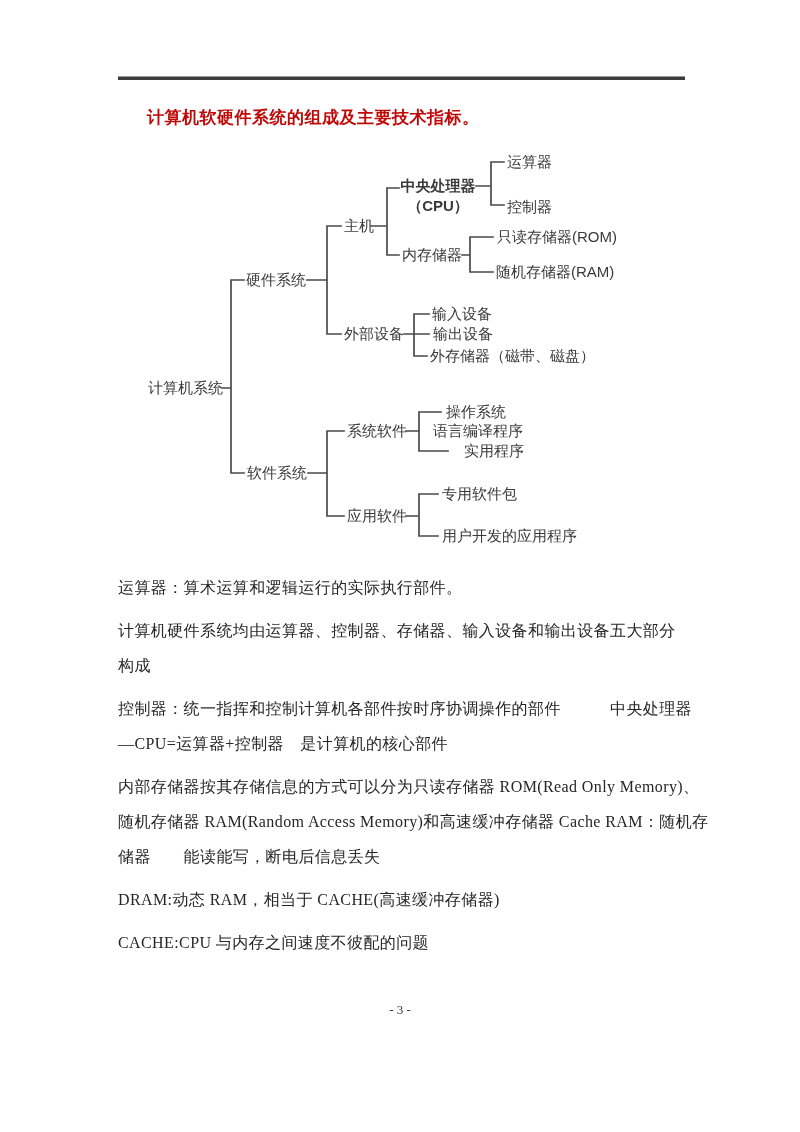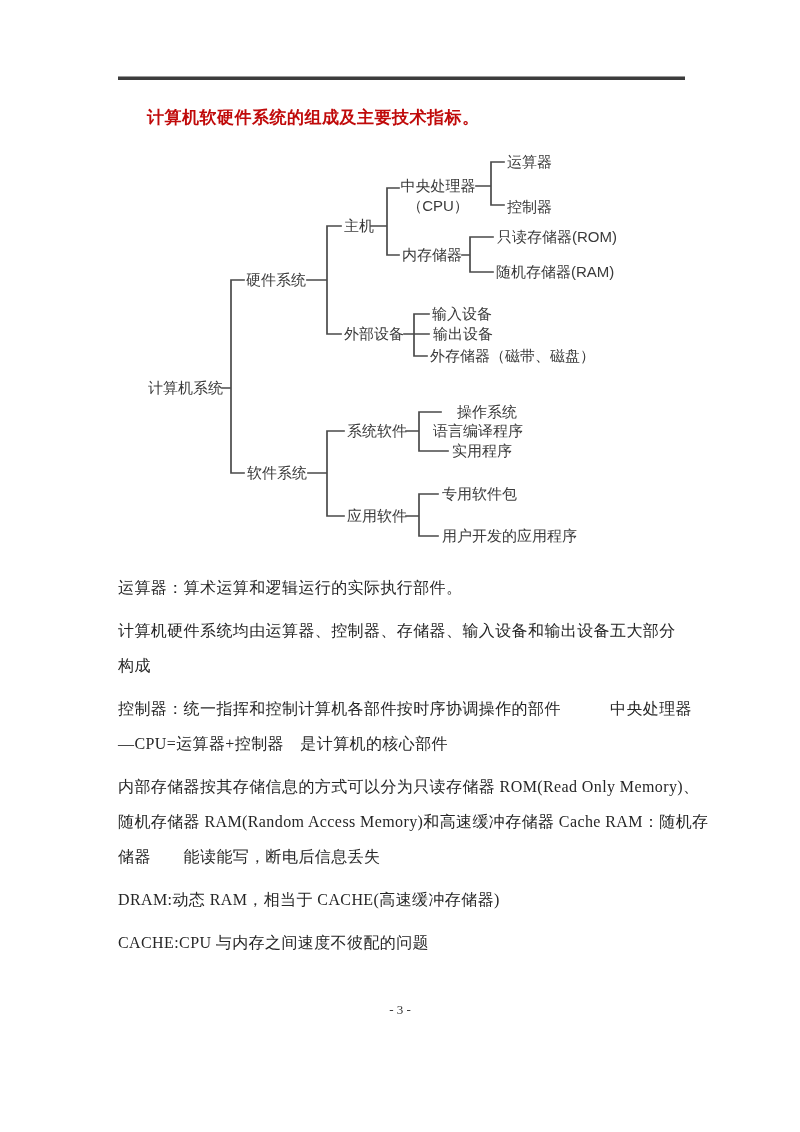--- a/index.html
+++ b/index.html
@@ -24,21 +24,21 @@
   }
   
   .diagram { position:absolute; inset:0; }
   .diagram svg { position:absolute; left:0; top:0; }
   .node {
     position:absolute;
     font-family:"Liberation Sans","DejaVu Sans",sans-serif;
     font-size:15px; line-height:20px;
     color:#3a3a3a; white-space:nowrap;
   }
-  .node.center { text-align:center; }
+  .node.center { text-align:center;font-weight:bold; }
   
   .bodytext {
     position:absolute; left:118px; top:570px; width:600px;
     font-size:16px; line-height:35px; letter-spacing:0.4px;
     color:#262626;
   }
   .bodytext p { margin:0 0 8px 0; white-space:pre-wrap; }
   .page-number {
     position:absolute; left:0; top:1002px; width:100%;
     text-align:center; font-size:13px; color:#333;
@@ -81,23 +81,23 @@
     <div class="node" style="left:402px; top:245px">内存储器</div>
     <div class="node" style="left:344px; top:324px">外部设备</div>
     <div class="node" style="left:507px; top:152px">运算器</div>
     <div class="node" style="left:507px; top:197px">控制器</div>
     <div class="node" style="left:497px; top:227px">只读存储器(ROM)</div>
     <div class="node" style="left:496px; top:262px">随机存储器(RAM)</div>
     <div class="node" style="left:432px; top:304px">输入设备</div>
     <div class="node" style="left:433px; top:324px">输出设备</div>
     <div class="node" style="left:430px; top:346px">外存储器（磁带、磁盘）</div>
     <div class="node" style="left:347px; top:421px">系统软件</div>
-    <div class="node" style="left:457px; top:402px">操作系统</div>
+    <div class="node" style="left:446px; top:402px">操作系统</div>
     <div class="node" style="left:433px; top:421px">语言编译程序</div>
-    <div class="node" style="left:452px; top:441px">实用程序</div>
+    <div class="node" style="left:464px; top:441px">实用程序</div>
     <div class="node" style="left:347px; top:506px">应用软件</div>
     <div class="node" style="left:442px; top:484px">专用软件包</div>
     <div class="node" style="left:442px; top:526px">用户开发的应用程序</div>
   </div>
 
   <div class="bodytext">
     <p>运算器：算术运算和逻辑运行的实际执行部件。</p>
     <p>计算机硬件系统均由运算器、控制器、存储器、输入设备和输出设备五大部分
 构成</p>
     <p>控制器：统一指挥和控制计算机各部件按时序协调操作的部件　　　中央处理器

